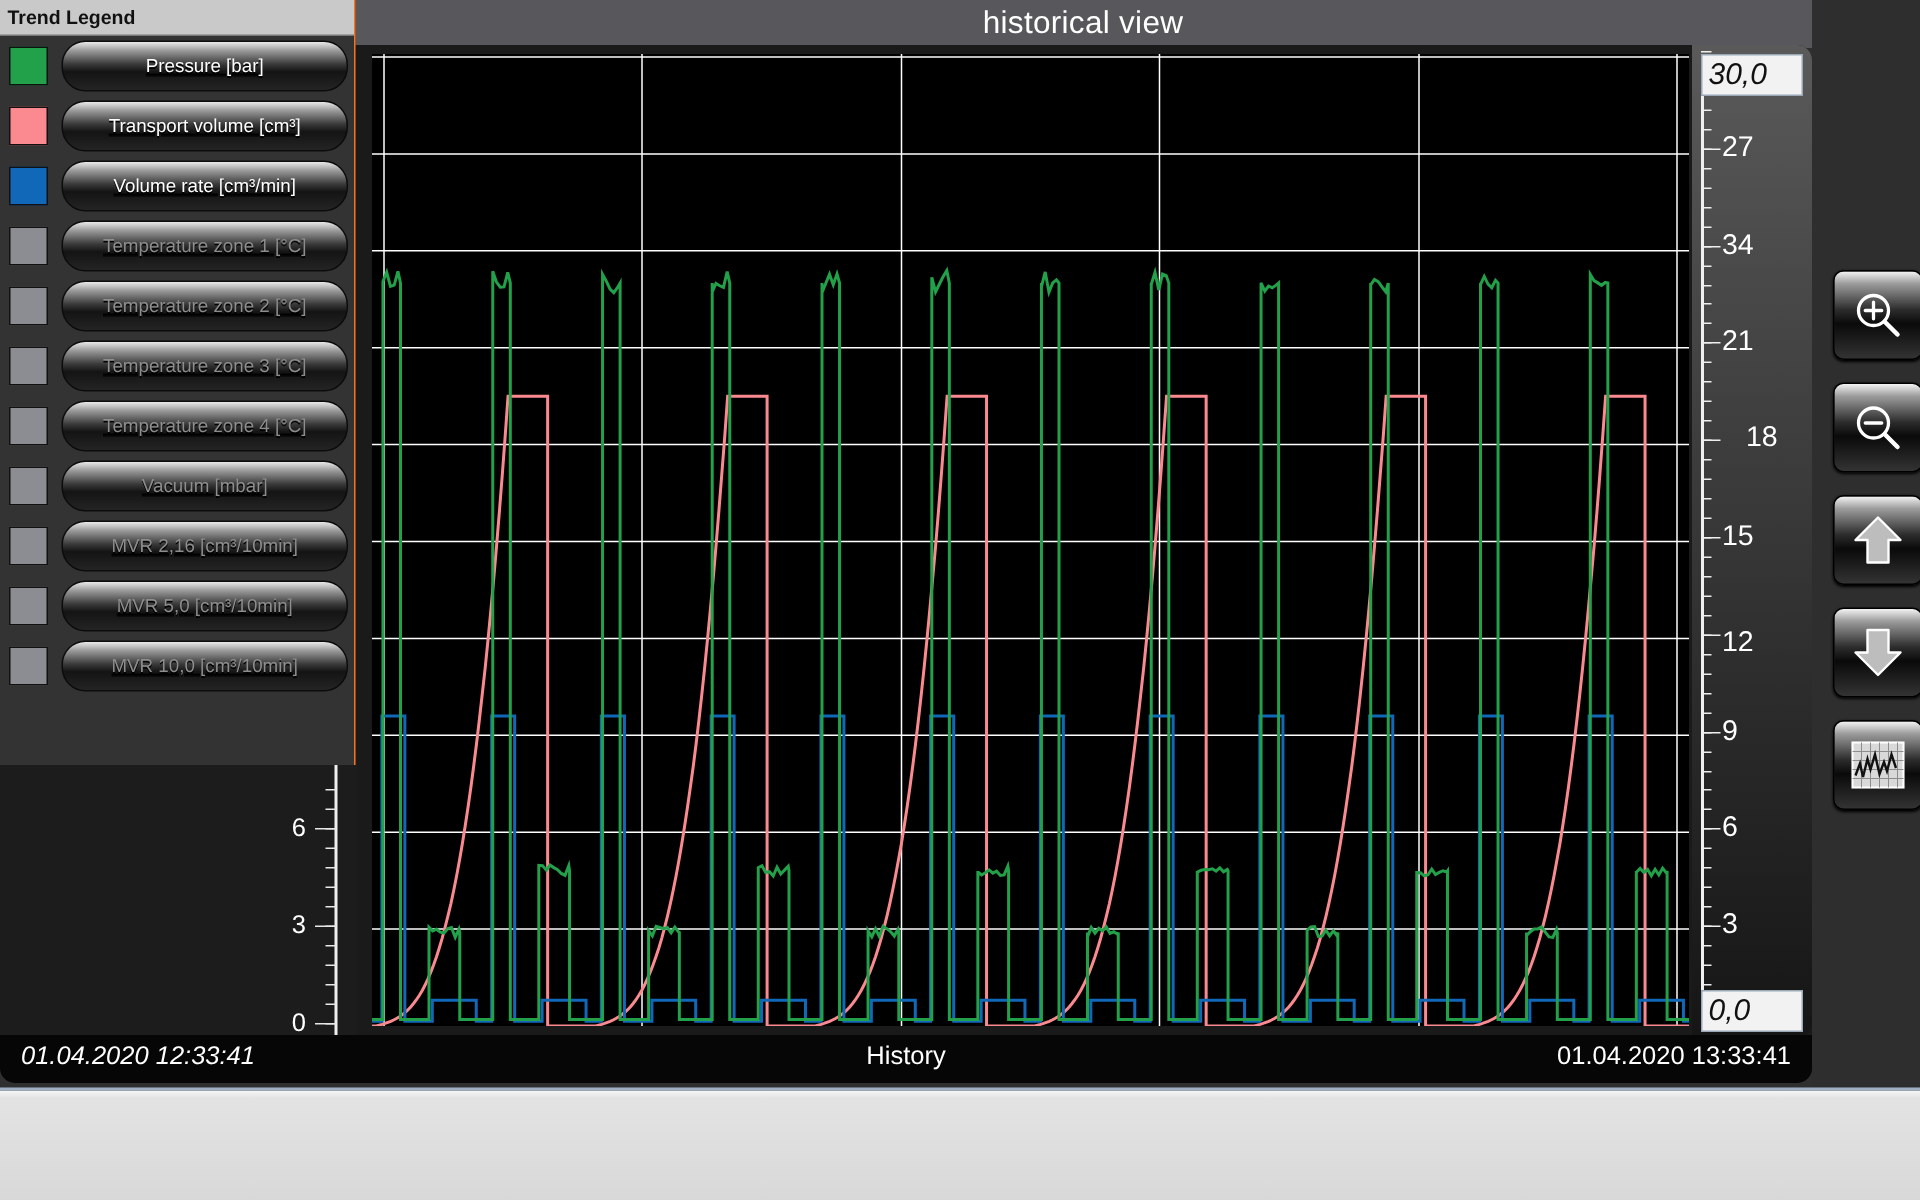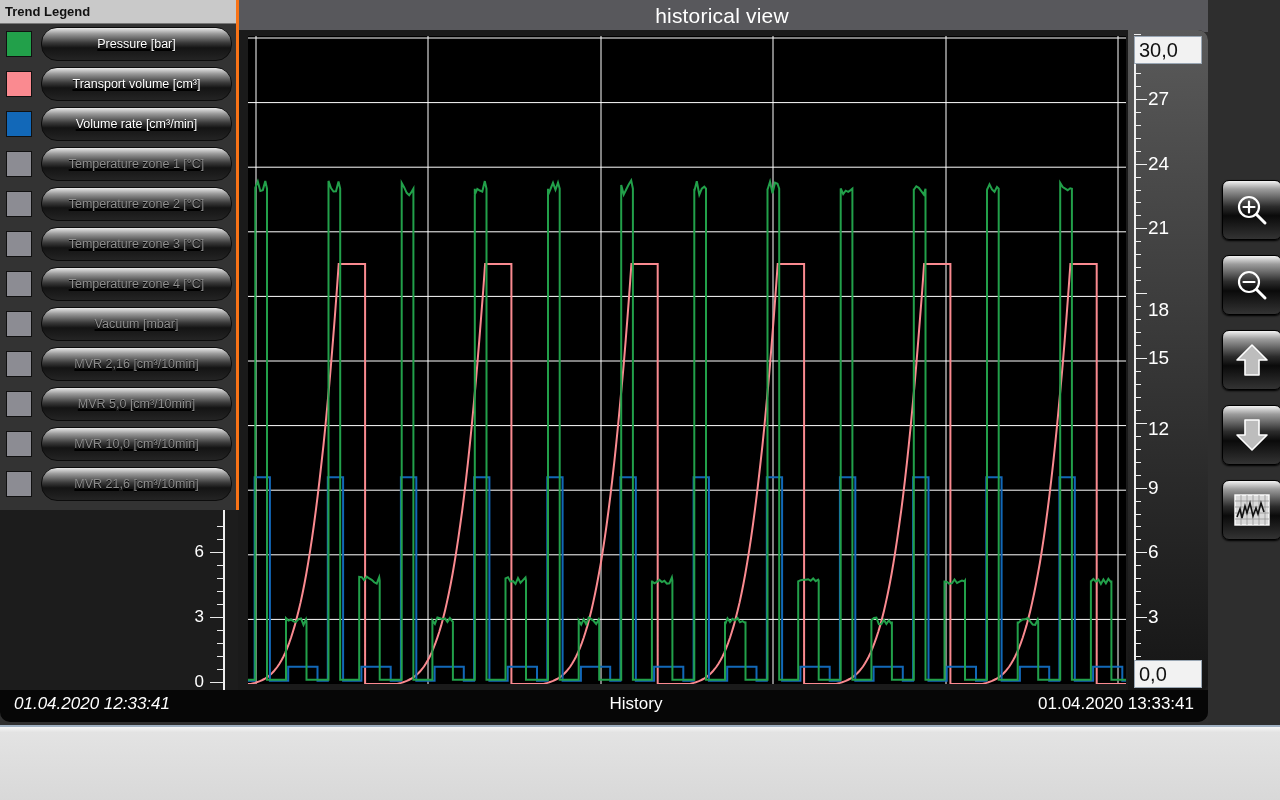--- a/index.html
+++ b/index.html
@@ -28,42 +28,42 @@
   .axisL .spine{position:absolute;right:13px;top:0;width:2px;height:192px;background:#efefef;}
 
   
   .axisR{position:absolute;left:1128px;top:30px;width:80px;height:662px;
          background:linear-gradient(180deg,#5a5a5a 0%,#4a4a4a 22%,#3a3a3a 45%,#2a2a2a 68%,#151515 100%);
          border-radius:0 10px 10px 0;}
   .axisR .spine{position:absolute;left:6px;top:10px;width:2px;height:646px;background:#efefef;}
   .axisR .tk{position:absolute;left:6px;height:1px;background:#efefef;}
   .axisR .lbl{position:absolute;left:20px;color:#fff;font-size:19px;transform:translateY(-50%);text-align:center;}
   .endbox{position:absolute;left:6px;width:68px;height:28px;background:#f2f2f2;border:1px solid #9aa7b4;
-          color:#111;font-size:20px;display:flex;align-items:center;padding-left:4px;box-sizing:border-box;}
+          color:#111;font-size:20px;display:flex;align-items:center;padding-left:4px;box-sizing:border-box;font-style:italic;}
 
   
   .legend{position:absolute;left:0;top:0;width:236px;height:510px;background:#333;
-          border-right:3px solid #f97316;}
+          border-right:1px solid #f97316;}
   .legend-hd{height:24px;background:#c9c9c9;color:#111;font-size:13px;font-weight:bold;
              display:flex;align-items:center;padding-left:5px;box-sizing:border-box;
              border-bottom:1px solid #777;}
   .lrow{display:flex;align-items:center;height:40px;padding:0 4px 0 6px;box-sizing:border-box;text-decoration:underline;}
   .sw{width:24px;height:24px;border:1px solid #111;flex:0 0 auto;}
   .lbtn{flex:1 1 auto;height:32px;margin-left:9px;border-radius:16px;
         border:1px solid #0c0c0c;
         background:linear-gradient(180deg,#e9e9e9 0%,#9a9a9a 18%,#3a3a3a 46%,#141414 62%,#242424 100%);
         color:#fff;font-size:12.5px;display:flex;align-items:center;justify-content:center;
         text-shadow:0 1px 0 #000;}
   .lbtn.off{color:#8d8d8d;}
 
   
   .timebar{position:absolute;left:0px;top:690px;width:1208px;height:32px;background:#060606;
            border-radius:0 0 10px 10px;}
   .timebar .t{position:absolute;top:4px;color:#fff;font-size:17px;}
-  .tl{left:14px;font-style:italic;} .tc{left:0;width:1208px;text-align:center;margin-left:32px;} .tr{right:14px;}
+  .tl{left:14px;font-style:italic;} .tc{left:0;width:1208px;text-align:center;} .tr{right:14px;}
 
   
   .rail{position:absolute;left:1208px;top:0;width:72px;height:725px;background:#2e2e2e;}
   .tool{position:absolute;left:14px;width:58px;height:58px;border-radius:7px;
         border:1px solid #000;
         background:linear-gradient(180deg,#f3f3f3 0%,#9c9c9c 14%,#2c2c2c 44%,#0a0a0a 60%,#333 100%);
         display:flex;align-items:center;justify-content:center;box-shadow:0 1px 2px #000;}
 
   
   .toolbar{position:absolute;left:0;top:725px;width:1280px;height:75px;
@@ -135,25 +135,25 @@
           <div class="tk" style="top: 26.48px; width: 7px;"></div>
         </div>
     </div>
 
     <div class="axisR">
       <div class="spine"></div>
       <div id="rightticks">
           <div class="tk" style="top: 68.8px; width: 13px;"></div>
           <div class="lbl" style="top: 68.8px;">27</div>
           <div class="tk" style="top: 133.6px; width: 13px;"></div>
-          <div class="lbl" style="top: 133.6px;">24</div>
+          <div class="lbl" style="top: 133.6px;">34</div>
           <div class="tk" style="top: 198.4px; width: 13px;"></div>
           <div class="lbl" style="top: 198.4px;">21</div>
           <div class="tk" style="top: 263.2px; width: 13px;"></div>
-          <div class="lbl" style="top: 280px;">18</div>
+          <div class="lbl" style="top: 262px; margin-left: 16px;">18</div>
           <div class="tk" style="top: 328px; width: 13px;"></div>
           <div class="lbl" style="top: 328px;">15</div>
           <div class="tk" style="top: 392.8px; width: 13px;"></div>
           <div class="lbl" style="top: 399px;">12</div>
           <div class="tk" style="top: 457.6px; width: 13px;"></div>
           <div class="lbl" style="top: 457.6px;">9</div>
           <div class="tk" style="top: 522.4px; width: 13px;"></div>
           <div class="lbl" style="top: 522.4px;">6</div>
           <div class="tk" style="top: 587.2px; width: 13px;"></div>
           <div class="lbl" style="top: 587.2px;">3</div>
@@ -253,24 +253,20 @@
             <div class="lbtn off">MVR 2,16 [cm³/10min]</div>
           </div>
           <div class="lrow">
             <div class="sw" style="background: rgb(140, 140, 147);"></div>
             <div class="lbtn off">MVR 5,0 [cm³/10min]</div>
           </div>
           <div class="lrow">
             <div class="sw" style="background: rgb(140, 140, 147);"></div>
             <div class="lbtn off">MVR 10,0 [cm³/10min]</div>
           </div>
-          <div class="lrow">
-            <div class="sw" style="background: rgb(140, 140, 147);"></div>
-            <div class="lbtn off">MVR 21,6 [cm³/10min]</div>
-          </div>
         </div>
     </div>
 
     <div class="timebar">
       <span class="t tl">01.04.2020 12:33:41</span>
       <span class="t tc">History</span>
       <span class="t tr">01.04.2020 13:33:41</span>
     </div>
   </div>
 

